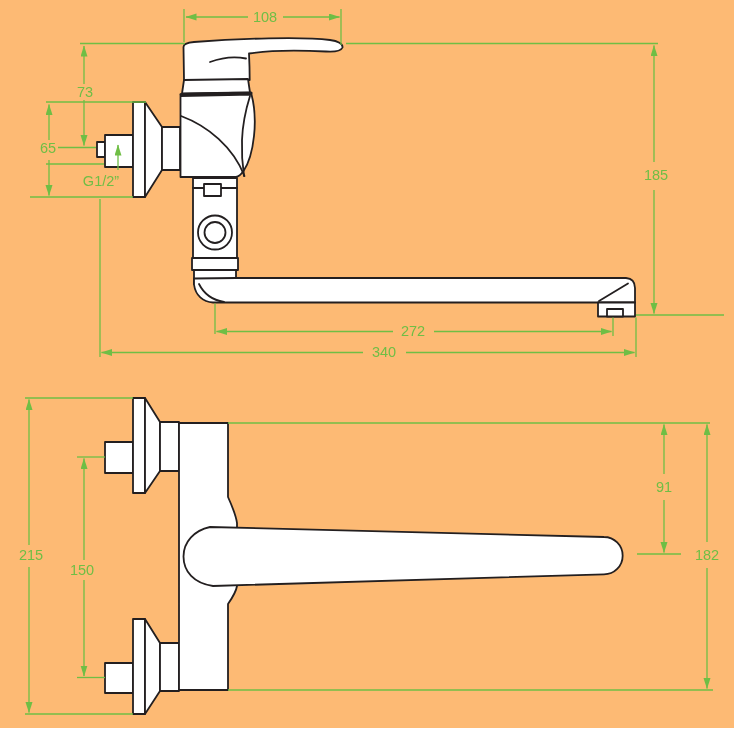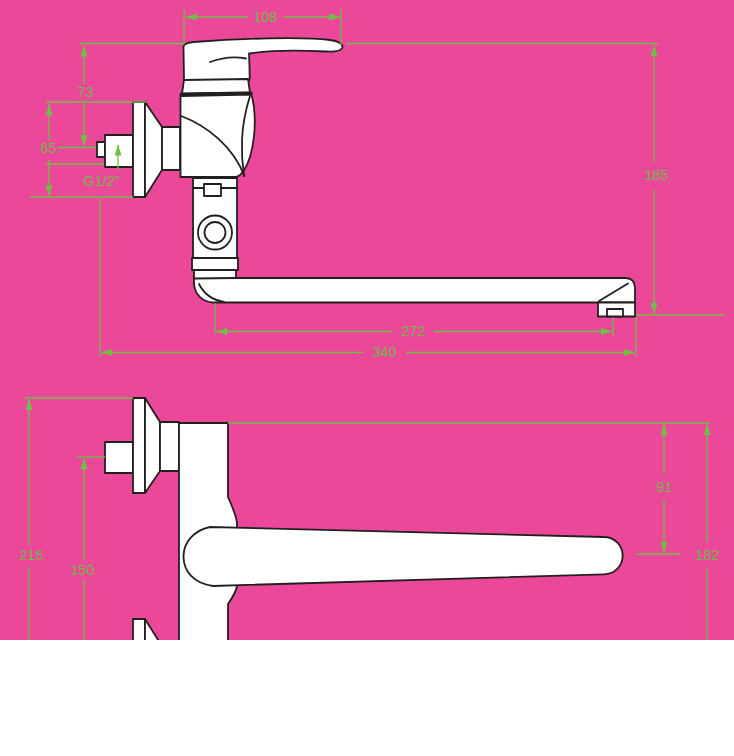--- a/index.html
+++ b/index.html
@@ -1,16 +1,16 @@
 <!DOCTYPE html>
 <html><head>
 <meta charset="utf-8">
 <style>
   html,body{margin:0;padding:0;background:#ffffff;}
-  .stage{width:734px;height:640px;position:relative;background:#ec4899;overflow:hidden;}
+  .stage{width:734px;height:728px;position:relative;background:#fdba74;overflow:hidden;}
   svg{display:block;}
   .dim-line{stroke:#6fbe45;stroke-width:1.3;fill:none;}
   .dim-text{fill:#6fbe45;font-family:"Liberation Sans",sans-serif;font-size:14.5px;text-anchor:middle;}
   .art{stroke:#231f20;stroke-width:1.8;fill:#ffffff;stroke-linejoin:round;stroke-linecap:round;}
   .art-line{stroke:#231f20;stroke-width:1.8;fill:none;stroke-linecap:round;}
   .art-thick{stroke:#231f20;stroke-width:3.2;fill:none;stroke-linecap:round;}
 </style>
 </head>
 <body>
 

